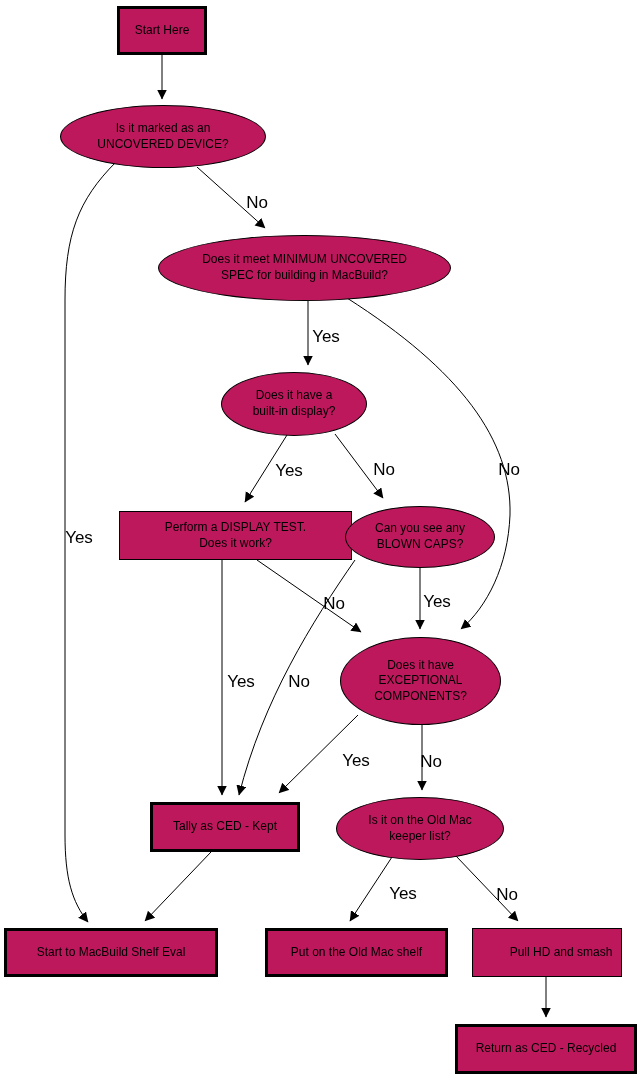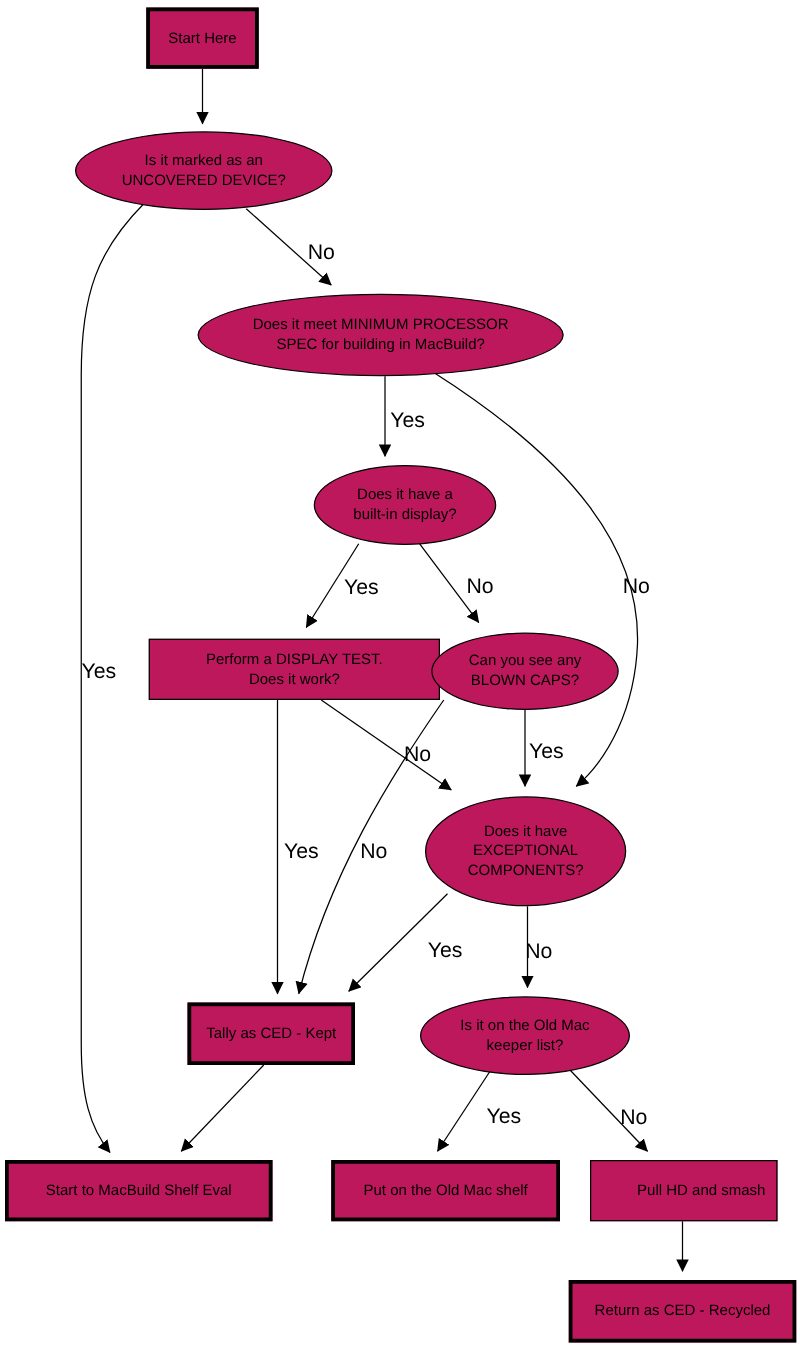--- a/index.html
+++ b/index.html
@@ -85,37 +85,37 @@
       <path d="M456,856 L518,921" marker-end="url(#arrow)"></path>
       <path d="M546,977 L546,1017" marker-end="url(#arrow)"></path>
     </g>
   </svg>
 
   <div class="node rect bold" style="left:117px; top:6px; width:90px; height:49px;">Start Here</div>
 
   <div class="node ellipse" style="left:60px; top:105px; width:206px; height:63px;">Is it marked as an
 UNCOVERED DEVICE?</div>
 
-  <div class="node ellipse" style="left:158px; top:235px; width:293px; height:66px;">Does it meet MINIMUM PROCESSOR
+  <div class="node ellipse" style="left:158px; top:235px; width:293px; height:66px;">Does it meet MINIMUM UNCOVERED
 SPEC for building in MacBuild?</div>
 
-  <div class="node ellipse" style="left:251px; top:372px; width:146px; height:64px;">Does it have a
+  <div class="node ellipse" style="left:221px; top:372px; width:146px; height:64px;">Does it have a
 built-in display?</div>
 
   <div class="node rect" style="left:119px; top:511px; width:233px; height:49px;">Perform a DISPLAY TEST.
 Does it work?</div>
 
   <div class="node ellipse" style="left:345px; top:506px; width:150px; height:62px;">Can you see any
 BLOWN CAPS?</div>
 
   <div class="node ellipse" style="left:340px; top:637px; width:161px; height:88px;">Does it have
 EXCEPTIONAL
 COMPONENTS?</div>
 
-  <div class="node rect bold" style="left:150px; top:802px; width:134px; height:50px;">Tally as CED - Kept</div>
+  <div class="node rect bold" style="left:150px; top:802px; width:150px; height:50px;">Tally as CED - Kept</div>
 
   <div class="node ellipse" style="left:336px; top:797px; width:168px; height:63px;">Is it on the Old Mac
 keeper list?</div>
 
   <div class="node rect bold" style="left:4px; top:928px; width:214px; height:49px;">Start to MacBuild Shelf Eval</div>
 
   <div class="node rect bold" style="left:265px; top:928px; width:183px; height:49px;">Put on the Old Mac shelf</div>
 
   <div class="node rect" style="left:472px; top:928px; width:150px; height:49px;padding-left:32px;">Pull HD and smash</div>
 

